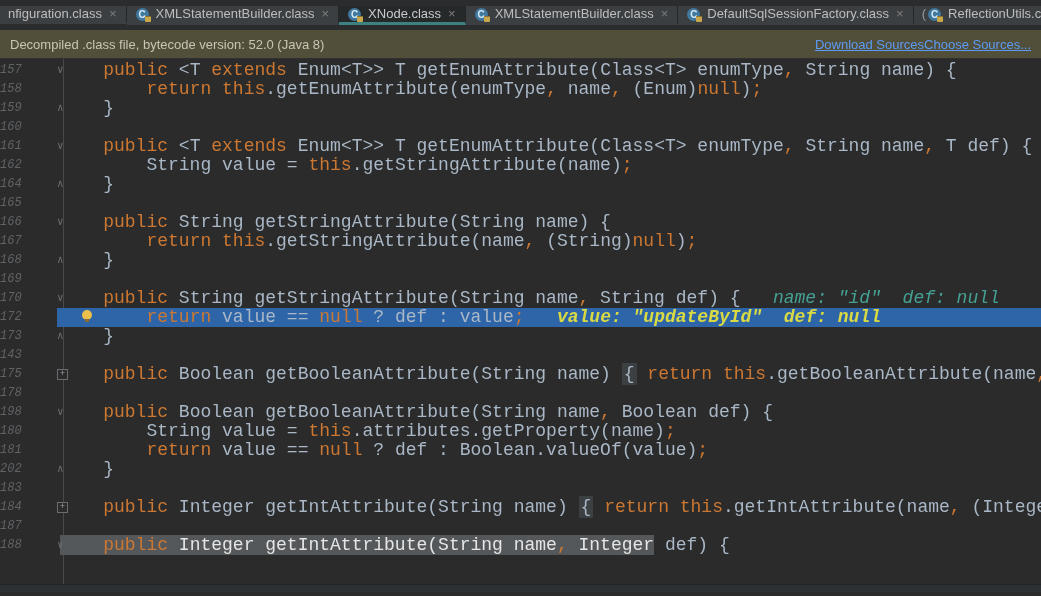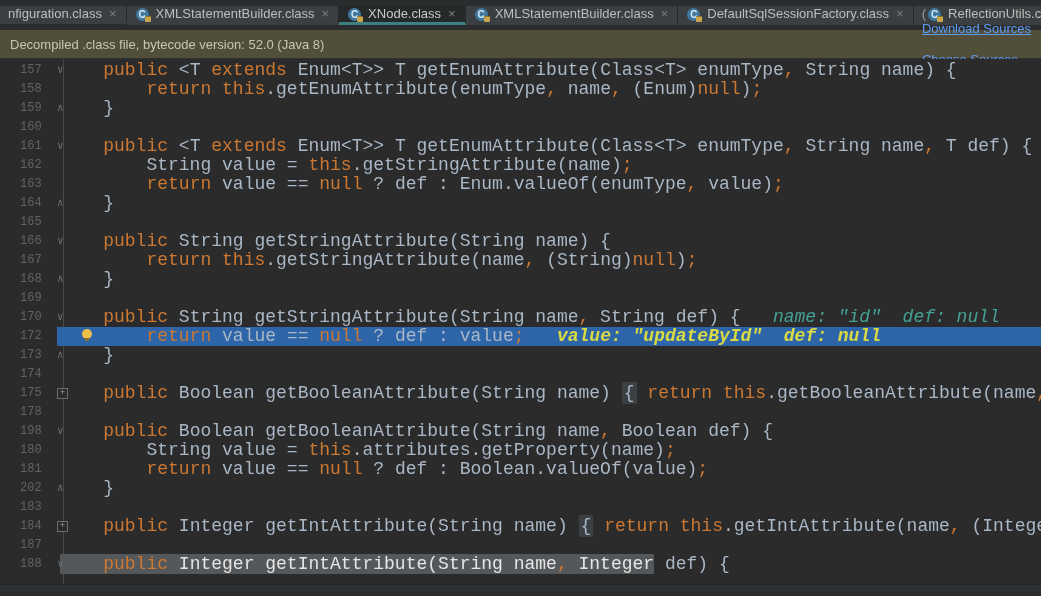--- a/index.html
+++ b/index.html
@@ -14,29 +14,29 @@
   .tab .paren{color:#9B9B9B;margin-right:1px;}
   .classicon{position:relative;width:16px;height:16px;margin-right:5px;flex:none;}
   .classicon .circ{position:absolute;left:1px;top:2px;width:13px;height:13px;border-radius:50%;
        background:#40799F;color:#D9E9F4;font-size:10px;font-weight:bold;text-align:center;line-height:13px;
        font-family:"Liberation Sans",sans-serif;}
   .classicon .lock{position:absolute;right:0;bottom:0;width:6px;height:5px;background:#C9A64B;
        border-radius:1px;border-top:1px solid #8C7330;}
   
   .notif{height:28px;background:#514E3A;display:flex;align-items:center;padding:0 10px;
          font-size:13px;color:#C8C6B2;border-bottom:1px solid #303030;}
-  .notif .links{margin-left:auto;display:flex;gap:16px;flex-direction:column;}
+  .notif .links{margin-left:auto;display:flex;gap:0;}
   .notif a{color:#5C9BF5;text-decoration:underline;cursor:pointer;white-space:nowrap;}
   
   .editor{position:relative;height:531px;background:#2B2B2B;overflow:hidden;padding-top:2px;}
   .editor .gutterline{position:absolute;left:63px;top:0;bottom:0;width:1px;background:#47494B;}
   .row{position:relative;height:19px;white-space:pre;font-family:"Liberation Mono",monospace;
        font-size:18px;line-height:19px;}
-  .row .lnum{position:absolute;left:20px;top:0;width:44px;color:#606366;font-size:12px;line-height:19px;
-       font-family:"Liberation Mono",monospace;}
+  .row .lnum{position:absolute;left:0;top:0;width:44px;color:#606366;font-size:12px;line-height:19px;
+       font-family:"Liberation Mono",monospace;font-style:italic;}
   .row .foldmark{position:absolute;left:57px;top:0;color:#6A6D70;font-size:11px;line-height:19px;z-index:2;}
   .row .foldmark.plus{top:4px;width:9px;height:9px;border:1px solid #6A6D70;background:#2B2B2B;
        font-size:9px;line-height:9px;text-align:center;color:#9A9DA0;}
   .row .code{position:relative;display:block;margin-left:60px;z-index:1;font-family:Liberation Mono, monospace;}
   .row.current::before{content:"";position:absolute;left:57px;right:0;top:0;bottom:0;background:#2D65A8;}
   .bulb{position:absolute;left:81px;top:2px;width:12px;height:12px;z-index:3;}
   .bulb .glass{position:absolute;left:1px;top:0;width:10px;height:10px;border-radius:50%;background:#ECC04B;}
   .bulb .base{position:absolute;left:4px;bottom:0;width:4px;height:3px;background:#8A6D2F;}
   .tok-k{color:#CC7832;}
   .tok-p{color:#A9B7C6;}
@@ -110,31 +110,30 @@
 
 <div class="editor">
   <div class="gutterline"></div>
   <div>
       <div class="row"><span class="lnum">157</span><span class="foldmark">∨</span><span class="code"><span class="tok-p">    </span><span class="tok-k">public</span><span class="tok-p"> &lt;T </span><span class="tok-k">extends</span><span class="tok-p"> Enum&lt;T&gt;&gt; T getEnumAttribute(Class&lt;T&gt; enumType</span><span class="tok-k">,</span><span class="tok-p"> String name) {</span></span></div>
       <div class="row"><span class="lnum">158</span><span class="code"><span class="tok-p">        </span><span class="tok-k">return</span><span class="tok-p"> </span><span class="tok-k">this</span><span class="tok-p">.getEnumAttribute(enumType</span><span class="tok-k">,</span><span class="tok-p"> name</span><span class="tok-k">,</span><span class="tok-p"> (Enum)</span><span class="tok-k">null</span><span class="tok-p">)</span><span class="tok-k">;</span></span></div>
       <div class="row"><span class="lnum">159</span><span class="foldmark">∧</span><span class="code"><span class="tok-p">    }</span></span></div>
       <div class="row"><span class="lnum">160</span><span class="code"></span></div>
       <div class="row"><span class="lnum">161</span><span class="foldmark">∨</span><span class="code"><span class="tok-p">    </span><span class="tok-k">public</span><span class="tok-p"> &lt;T </span><span class="tok-k">extends</span><span class="tok-p"> Enum&lt;T&gt;&gt; T getEnumAttribute(Class&lt;T&gt; enumType</span><span class="tok-k">,</span><span class="tok-p"> String name</span><span class="tok-k">,</span><span class="tok-p"> T def) {</span></span></div>
       <div class="row"><span class="lnum">162</span><span class="code"><span class="tok-p">        String value = </span><span class="tok-k">this</span><span class="tok-p">.getStringAttribute(name)</span><span class="tok-k">;</span></span></div>
-      <div class="row"><span class="lnum">163</span><span class="code"><span class="tok-p">        </span><span class="tok-k">return</span><span class="tok-p"> value == </span><span class="tok-k">null</span><span class="tok-p"> ? def : Enum.valueOf(enumType</span><span class="tok-k">,</span><span class="tok-p"> value)</span><span class="tok-k">;</span></span></div>
       <div class="row"><span class="lnum">164</span><span class="foldmark">∧</span><span class="code"><span class="tok-p">    }</span></span></div>
       <div class="row"><span class="lnum">165</span><span class="code"></span></div>
       <div class="row"><span class="lnum">166</span><span class="foldmark">∨</span><span class="code"><span class="tok-p">    </span><span class="tok-k">public</span><span class="tok-p"> String getStringAttribute(String name) {</span></span></div>
       <div class="row"><span class="lnum">167</span><span class="code"><span class="tok-p">        </span><span class="tok-k">return</span><span class="tok-p"> </span><span class="tok-k">this</span><span class="tok-p">.getStringAttribute(name</span><span class="tok-k">,</span><span class="tok-p"> (String)</span><span class="tok-k">null</span><span class="tok-p">)</span><span class="tok-k">;</span></span></div>
       <div class="row"><span class="lnum">168</span><span class="foldmark">∧</span><span class="code"><span class="tok-p">    }</span></span></div>
       <div class="row"><span class="lnum">169</span><span class="code"></span></div>
       <div class="row"><span class="lnum">170</span><span class="foldmark">∨</span><span class="code"><span class="tok-p">    </span><span class="tok-k">public</span><span class="tok-p"> String getStringAttribute(String name</span><span class="tok-k">,</span><span class="tok-p"> String def) {</span><span class="tok-ht">   name: "id"  def: null</span></span></div>
       <div class="row current"><span class="lnum">172</span><span class="bulb"><span class="glass"></span><span class="base"></span></span><span class="code"><span class="tok-p">        </span><span class="tok-k">return</span><span class="tok-p"> value == </span><span class="tok-k">null</span><span class="tok-p"> ? def : value</span><span class="tok-k">;</span><span class="tok-hy">   value: "updateById"  def: null</span></span></div>
       <div class="row"><span class="lnum">173</span><span class="foldmark">∧</span><span class="code"><span class="tok-p">    }</span></span></div>
-      <div class="row"><span class="lnum">174</span><span class="code"></span></div>
+      <div class="row"><span class="lnum">143</span><span class="code"></span></div>
       <div class="row"><span class="lnum">175</span><span class="foldmark plus">+</span><span class="code"><span class="tok-p">    </span><span class="tok-k">public</span><span class="tok-p"> Boolean getBooleanAttribute(String name) </span><span class="tok-f">{</span><span class="tok-p"> </span><span class="tok-k">return</span><span class="tok-p"> </span><span class="tok-k">this</span><span class="tok-p">.getBooleanAttribute(name</span><span class="tok-k">,</span></span></div>
       <div class="row"><span class="lnum">178</span><span class="code"></span></div>
       <div class="row"><span class="lnum">198</span><span class="foldmark">∨</span><span class="code"><span class="tok-p">    </span><span class="tok-k">public</span><span class="tok-p"> Boolean getBooleanAttribute(String name</span><span class="tok-k">,</span><span class="tok-p"> Boolean def) {</span></span></div>
       <div class="row"><span class="lnum">180</span><span class="code"><span class="tok-p">        String value = </span><span class="tok-k">this</span><span class="tok-p">.attributes.getProperty(name)</span><span class="tok-k">;</span></span></div>
       <div class="row"><span class="lnum">181</span><span class="code"><span class="tok-p">        </span><span class="tok-k">return</span><span class="tok-p"> value == </span><span class="tok-k">null</span><span class="tok-p"> ? def : Boolean.valueOf(value)</span><span class="tok-k">;</span></span></div>
       <div class="row"><span class="lnum">202</span><span class="foldmark">∧</span><span class="code"><span class="tok-p">    }</span></span></div>
       <div class="row"><span class="lnum">183</span><span class="code"></span></div>
       <div class="row"><span class="lnum">184</span><span class="foldmark plus">+</span><span class="code"><span class="tok-p">    </span><span class="tok-k">public</span><span class="tok-p"> Integer getIntAttribute(String name) </span><span class="tok-f">{</span><span class="tok-p"> </span><span class="tok-k">return</span><span class="tok-p"> </span><span class="tok-k">this</span><span class="tok-p">.getIntAttribute(name</span><span class="tok-k">,</span><span class="tok-p"> (Integer)</span></span></div>
       <div class="row"><span class="lnum">187</span><span class="code"></span></div>
       <div class="row"><span class="lnum">188</span><span class="foldmark">∨</span><span class="code"><span class="tok-gp">    </span><span class="tok-gk">public</span><span class="tok-gp"> Integer getIntAttribute(String name</span><span class="tok-gk">,</span><span class="tok-gp"> Integer</span><span class="tok-p"> def) {</span></span></div>

